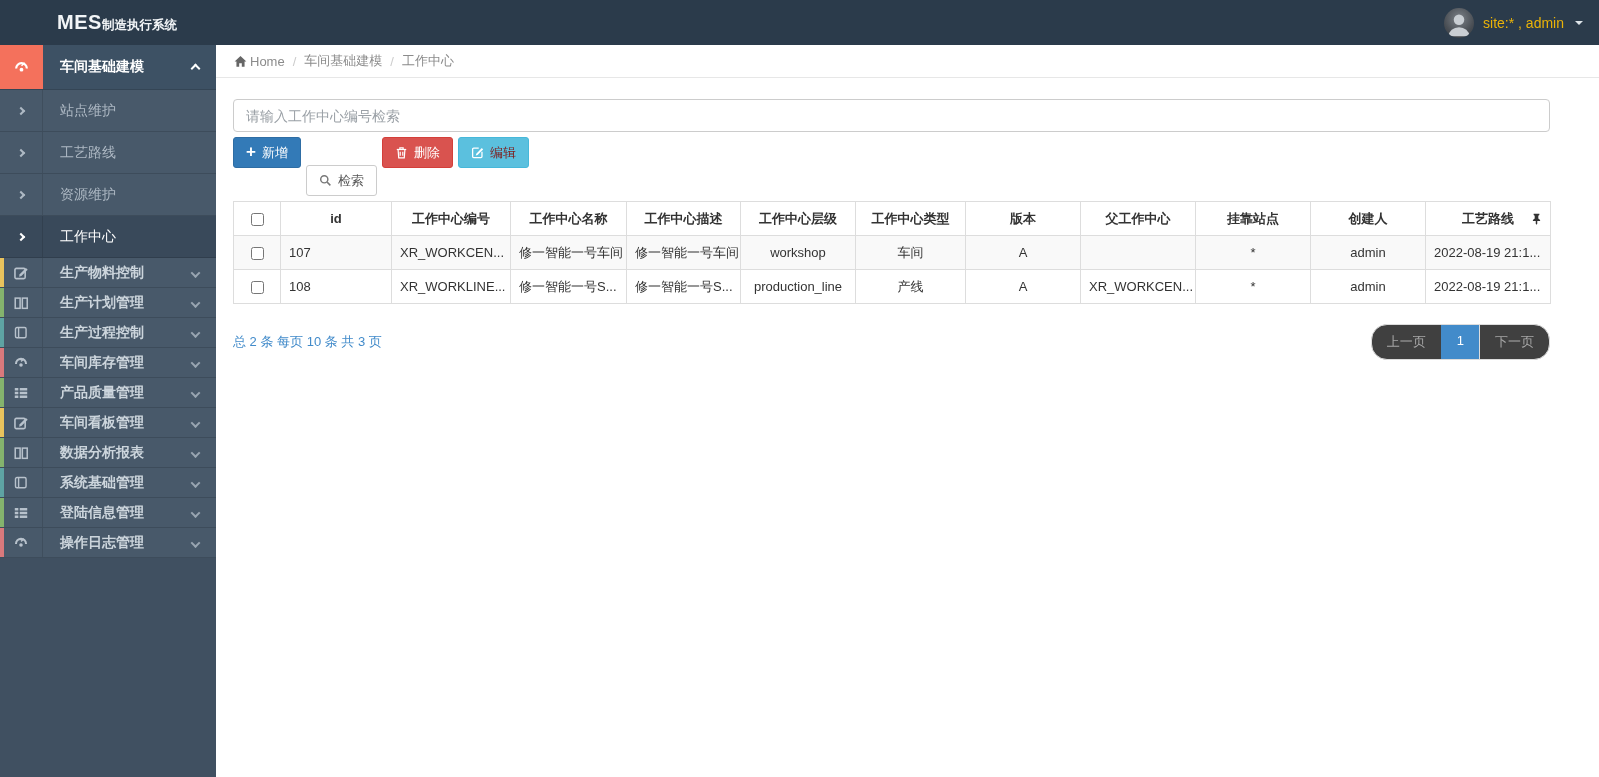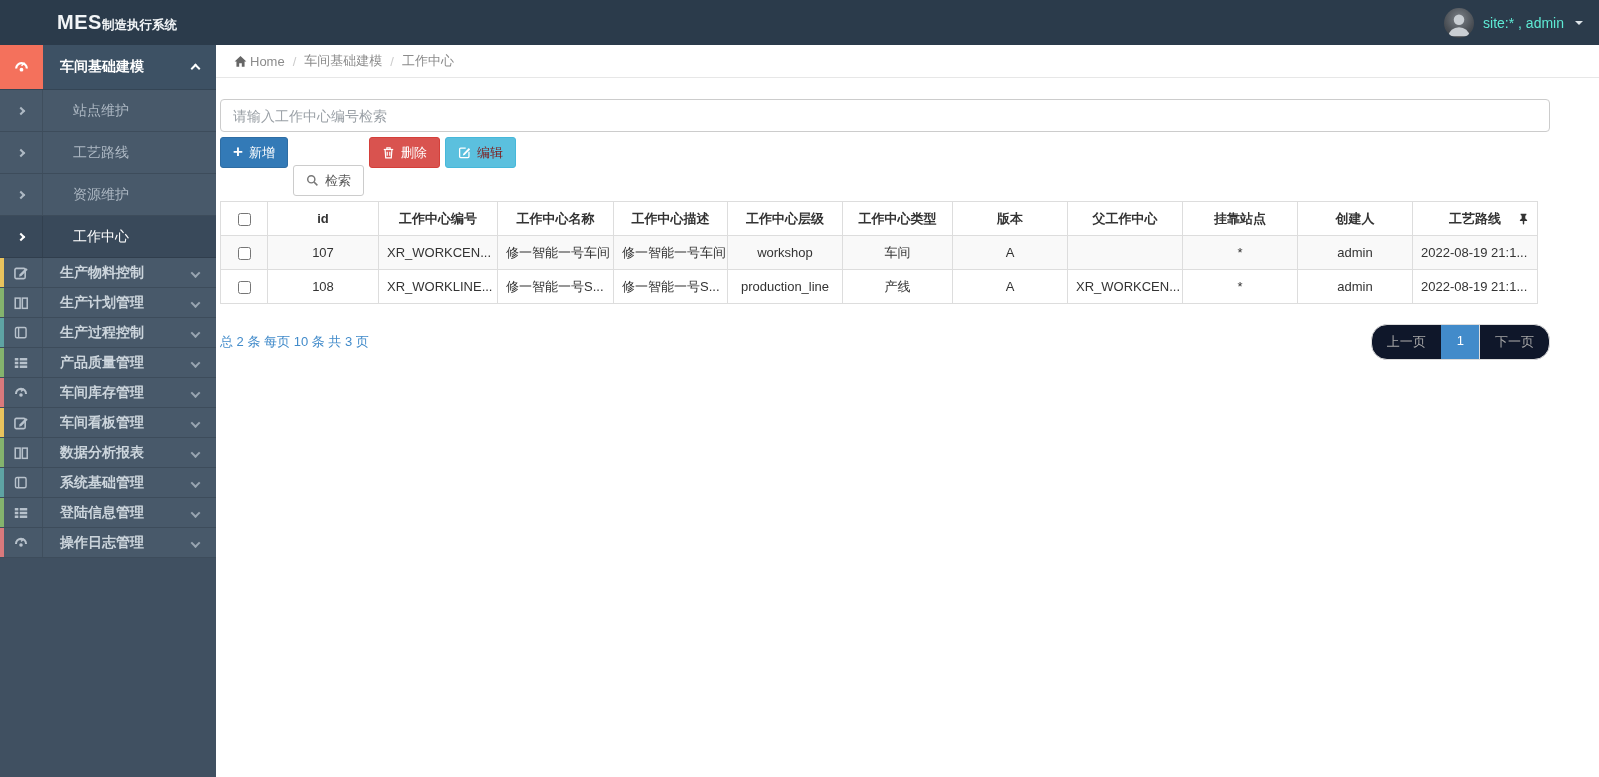--- a/index.html
+++ b/index.html
@@ -5,21 +5,21 @@
   * { box-sizing: border-box; margin: 0; padding: 0; }
   html,body { width:1599px; height:777px; overflow:hidden; }
   body { font-family:"Liberation Sans","DejaVu Sans",sans-serif; background:#fff; position:relative; }
 
   
   .navbar { position:absolute; top:0; left:0; right:0; height:45px;
     background:var(--navbar_bg,#2b3b4b); display:flex; justify-content:space-between; align-items:center; z-index:5; }
   .logo { width:216px; padding-left:18px; color:#f2f5f7; white-space:nowrap; cursor:pointer;text-align:center; }
   .logo .mes { font-size:20px; font-weight:bold; letter-spacing:.5px; }
   .logo .suffix { font-size:12.5px; font-weight:bold; }
-  .user-area { display:flex; align-items:center; gap:9px; margin-right:16px; color:#5eead4; font-size:14px; cursor:pointer; }
+  .user-area { display:flex; align-items:center; gap:9px; margin-right:16px; color:#eab308; font-size:14px; cursor:pointer; }
   .avatar { width:30px; height:30px; border-radius:50%; overflow:hidden;
     background:radial-gradient(circle at 50% 35%, #7d8288 0%, #4a4f55 60%, #33373c 100%); flex:0 0 auto; }
   .caret { width:0; height:0; border-left:4px solid transparent; border-right:4px solid transparent; border-top:4px solid #dde4e9; margin-left:2px; }
 
   
   .sidebar { position:absolute; top:45px; left:0; bottom:0; width:216px; background:var(--sidebar_bg,#405061); }
   .s-item { position:relative; display:flex; align-items:center; height:30px;
     background:var(--sidebar_item_bg,#48596a); border-bottom:1px solid rgba(0,0,0,.14); cursor:pointer; }
   .strip { position:absolute; left:0; top:0; bottom:0; width:4px; }
   .strip.y{background:var(--strip_yellow,#e9c35d);} .strip.g{background:var(--strip_green,#84b36d);}
@@ -29,60 +29,60 @@
   .s-label { flex:1; padding-left:17px; font-size:14px; font-weight:bold; color:#ccd5dc; white-space:nowrap; }
   .s-chev { margin-right:17px; color:#98a5b1; }
   .chev { display:inline-block; width:7px; height:7px; border-right:2px solid currentColor; border-bottom:2px solid currentColor; }
   .chev.down { transform:rotate(45deg) translate(-1px,-1px); }
   .chev.up   { transform:rotate(-135deg); }
   .chev.right{ transform:rotate(-45deg); width:6px; height:6px; }
   .s-item.parent-active { height:45px; background:var(--sidebar_active_bg,#3d5164); }
   .s-item.parent-active .icon-col { background:var(--active_icon_bg,#f4715c); border-right:none; color:#fff; }
   .s-item.parent-active .s-label { color:#fff; }
   .s-item.parent-active .s-chev { color:#fff; }
-  .s-sub { height:42px; background:var(--sidebar_item_bg,#48596a);gap:13px; }
+  .s-sub { height:42px; background:var(--sidebar_item_bg,#48596a); }
   .s-sub .s-label { font-weight:normal; color:#aeb9c4; }
   .s-sub .icon-col { color:#aeb9c4; border-right:1px solid rgba(0,0,0,.12); }
   .s-sub.active { background:var(--submenu_active_bg,#39495a); }
   .s-sub.active .s-label, .s-sub.active .icon-col { color:#fff; }
 
   
   .main { position:absolute; top:45px; left:216px; right:0; bottom:0; background:#fff; }
   .breadcrumb-bar { height:33px; border-bottom:1px solid #e7e7e7; display:flex; align-items:center;
     padding:0 18px; font-size:13px; color:#8b8b8b; }
   .bc-sep { color:#cccccc; margin:0 8px; }
   .bc-link { cursor:pointer; }
   .bc-home { display:flex; align-items:center; gap:3px; cursor:pointer; }
 
-  .content { padding:21px 49px 0 4px; }
+  .content { padding:21px 49px 0 17px; }
   .search-input { width:100%; height:33px; border:1px solid #ccc; border-radius:4px; padding:6px 12px;
     font-size:14px; color:#555; font-family:inherit; outline:none; }
   .search-input::placeholder { color:#9aa0a6; }
 
   .btn-row { display:flex; gap:5px; margin-top:5px; }
   .btn { height:31px; padding:0 12px; border-radius:3px; font-size:13px; display:inline-flex;
     align-items:center; gap:6px; border:1px solid transparent; cursor:pointer; font-family:inherit; }
   .btn-primary { background:var(--btn_primary,#337ab7); border-color:#2e6da4; color:#fff; }
   .btn-default { background:#fff; border-color:#ccc; color:#555;margin-top:28px; }
   .btn-danger  { background:var(--btn_danger,#d9534f); border-color:#d43f3a; color:#fff; }
   .btn-info    { background:var(--btn_info,#5bc0de); border-color:#46b8da; color:#7f1d1d; }
   .plus-glyph { font-size:17px; font-weight:bold; line-height:1; margin-top:-2px; }
 
   table.grid { margin-top:5px; border-collapse:collapse; table-layout:fixed; width:1317px; font-size:13px; color:#333; }
   .grid th, .grid td { border:1px solid #ddd; height:34px; padding:0 8px; overflow:hidden; white-space:nowrap; }
   .grid th { font-weight:bold; text-align:center; position:relative; background:#fff; cursor:pointer; }
   .grid tr.striped td { background:#f9f9f9; }
-  .al-r{text-align:center;} .al-l{text-align:left;} .al-c{text-align:center;}
+  .al-r{text-align:left;} .al-l{text-align:left;} .al-c{text-align:center;}
   .cb-cell { text-align:center; }
   .cb-cell input { width:13px; height:13px; vertical-align:middle; cursor:pointer; }
   .pin { position:absolute; right:9px; top:50%; transform:translateY(-50%); cursor:pointer; }
 
   .pager-row { margin-top:20px; display:flex; justify-content:space-between; align-items:center; }
   .pg-summary { font-size:13px; color:var(--link_blue,#428bca); }
-  .pager { display:inline-flex; border:1px solid #ddd; border-radius:16px; overflow:hidden; font-size:13px; background:#0f172a; }
+  .pager { display:inline-flex; border:1px solid #ddd; border-radius:16px; overflow:hidden; font-size:13px; background:#404040; }
   .pg-cell { padding:8px 15px; color:#a7a7a7; cursor:pointer; border-left:1px solid #ddd; }
   .pg-cell:first-child { border-left:none; }
   .pg-cell.active { background:var(--page_active,#428bca); color:#fff; border-color:var(--page_active,#428bca); }
   svg { display:block; }
 </style>
 </head>
 <body>
 
 <div class="navbar">
   <div class="logo">
@@ -166,44 +166,44 @@
     <div class="icon-col">
       <svg viewBox="0 0 18 18" width="16" height="16" fill="none" stroke="currentColor" stroke-width="1.6">
           <path d="M4.5 2.8 h8.5 a1.7 1.7 0 0 1 1.7 1.7 v8.2 a1.7 1.7 0 0 1 -1.7 1.7 h-8.5 a1.7 1.7 0 0 1 -1.7 -1.7 v-8.2 a1.7 1.7 0 0 1 1.7 -1.7 z"></path>
           <line x1="6.3" y1="2.8" x2="6.3" y2="14.4"></line>
         </svg>
     </div>
     <span class="s-label">生产过程控制</span>
     <span class="s-chev"><span class="chev down"></span></span>
   </div>
   <div class="s-item">
+    <span class="strip r"></span>
+    <div class="icon-col">
+      <svg viewBox="0 0 18 18" width="16" height="16" fill="currentColor">
+          <path d="M9 3.2 a6.8 6.8 0 0 1 6.8 6.8 l-2.3 0 a4.5 4.5 0 0 0 -9 0 l-2.3 0 A6.8 6.8 0 0 1 9 3.2 z"></path>
+          <circle cx="9" cy="11.3" r="2"></circle>
+          <rect x="9" y="6.4" width="4.6" height="1.6" transform="rotate(-42 9 7.2)"></rect>
+        </svg>
+    </div>
+    <span class="s-label">车间库存管理</span>
+    <span class="s-chev"><span class="chev down"></span></span>
+  </div>
+  <div class="s-item">
     <span class="strip g"></span>
     <div class="icon-col">
       <svg viewBox="0 0 18 18" width="16" height="16" fill="currentColor">
           <rect x="2" y="3.4" width="4" height="2.8"></rect>
           <rect x="7.6" y="3.4" width="8.4" height="2.8"></rect>
           <rect x="2" y="7.6" width="4" height="2.8"></rect>
           <rect x="7.6" y="7.6" width="8.4" height="2.8"></rect>
           <rect x="2" y="11.8" width="4" height="2.8"></rect>
           <rect x="7.6" y="11.8" width="8.4" height="2.8"></rect>
         </svg>
     </div>
     <span class="s-label">产品质量管理</span>
-    <span class="s-chev"><span class="chev down"></span></span>
-  </div>
-  <div class="s-item">
-    <span class="strip r"></span>
-    <div class="icon-col">
-      <svg viewBox="0 0 18 18" width="16" height="16" fill="currentColor">
-          <path d="M9 3.2 a6.8 6.8 0 0 1 6.8 6.8 l-2.3 0 a4.5 4.5 0 0 0 -9 0 l-2.3 0 A6.8 6.8 0 0 1 9 3.2 z"></path>
-          <circle cx="9" cy="11.3" r="2"></circle>
-          <rect x="9" y="6.4" width="4.6" height="1.6" transform="rotate(-42 9 7.2)"></rect>
-        </svg>
-    </div>
-    <span class="s-label">车间库存管理</span>
     <span class="s-chev"><span class="chev down"></span></span>
   </div>
   <div class="s-item">
     <span class="strip y"></span>
     <div class="icon-col">
       <svg viewBox="0 0 18 18" width="16" height="16">
           <rect x="2.2" y="3.8" width="11.5" height="11.5" rx="1.5" fill="none" stroke="currentColor" stroke-width="1.8"></rect>
           <path d="M7.5 10.5 L14.6 3.4 l1.9 1.9 -7.1 7.1 -2.6 .7 z" fill="currentColor"></path>
         </svg>
     </div>

